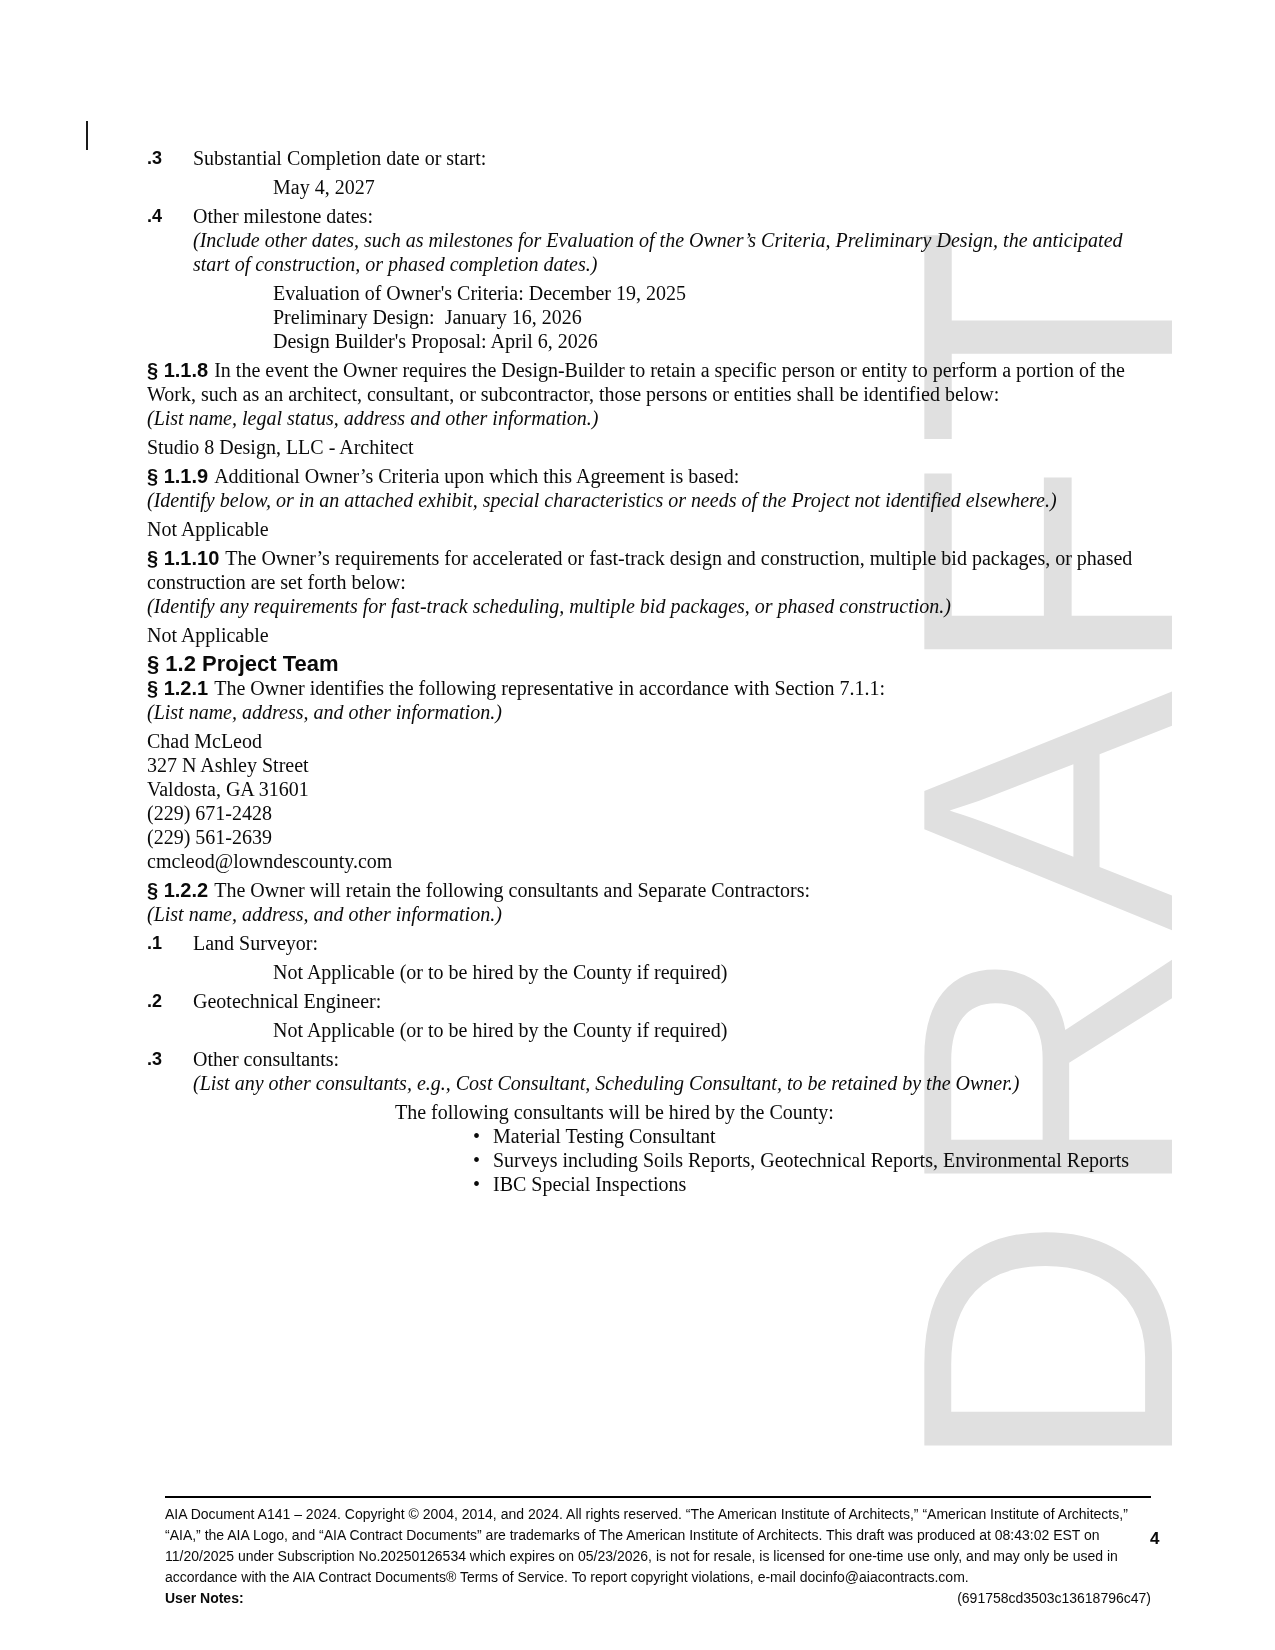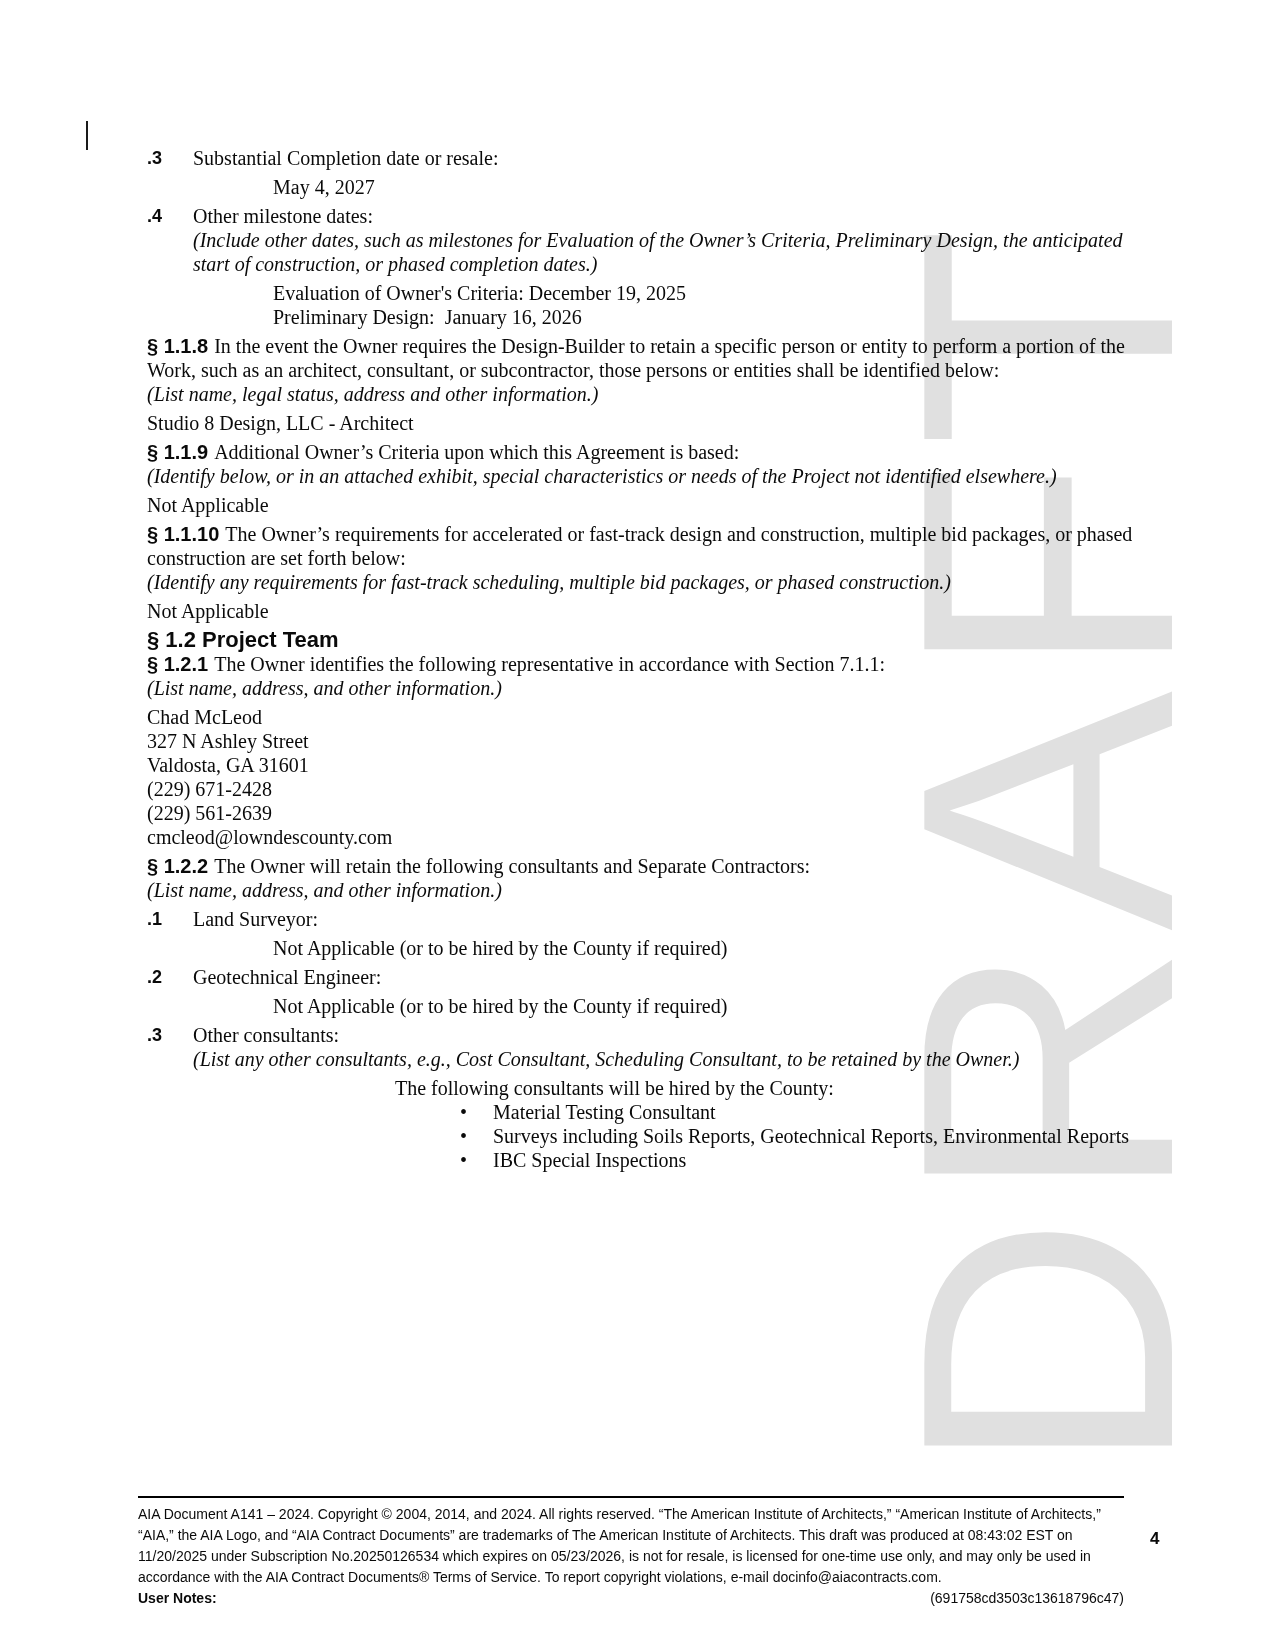--- a/index.html
+++ b/index.html
@@ -37,25 +37,25 @@
   .cbody { flex:1; }
   .hint { font-style:italic; }
   .sid {
     font-family:"Liberation Sans", sans-serif; font-weight:bold; font-size:20px;
     margin-right:6px;
   }
   .team-heading { font-family:"Liberation Sans", sans-serif; font-weight:bold; font-size:22px; }
   .indent-text { margin-left:126px; }
   .typed { white-space:pre-wrap; }
   .county-note { margin-left:248px; }
-  .bullet-row { display:flex; margin-left:313px; }
+  .bullet-row { display:flex; margin-left:313px;text-align:center; }
   .dot { width:33px; flex:0 0 33px; }
   .dot::before { content:"\2022"; }
   .footer-block {
-    position:absolute; left:138px; top:1496px; width:986px; z-index:1;
+    position:absolute; left:165px; top:1496px; width:986px; z-index:1;
     font-family:"Liberation Sans", sans-serif; font-size:14px; line-height:21px;
   }
   .rule { border-top:2px solid #000; margin-bottom:6px; }
   .footer-bottom { display:flex; justify-content:space-between;align-items:flex-end; }
   .fbold { font-weight:bold; }
   .page-num {
     position:absolute; left:1150px; top:1527px; width:40px; z-index:1;
     font-family:"Liberation Sans", sans-serif; font-size:17px; font-weight:bold;
   }
 </style>
@@ -64,34 +64,35 @@
 
 <div class="page">
 
   <div class="watermark">DRAFT</div>
   <div class="change-bar"></div>
 
   <div class="content">
 
     <div class="clause">
       <span class="cnum">.3</span>
-      <div class="cbody">Substantial Completion date or resale:</div>
+      <div class="cbody">Substantial Completion date or start:</div>
     </div>
     <div class="indent-text gap">May 4, 2027</div>
 
     <div class="clause gap">
       <span class="cnum">.4</span>
       <div class="cbody">
         <div>Other milestone dates:</div>
         <div class="hint">(Include other dates, such as milestones for Evaluation of the Owner’s Criteria, Preliminary Design, the anticipated start of construction, or phased completion dates.)</div>
       </div>
     </div>
     <div class="indent-text gap">
       <div class="typed">Evaluation of Owner's Criteria: December 19, 2025</div>
       <div class="typed">Preliminary Design:  January 16, 2026</div>
+      <div class="typed">Design Builder's Proposal: April 6, 2026</div>
     </div>
 
     <div class="gap">
       <span class="sid">§ 1.1.8</span><span>In the event the Owner requires the Design-Builder to retain a specific person or entity to perform a portion of the Work, such as an architect, consultant, or subcontractor, those persons or entities shall be identified below:</span>
       <div class="hint">(List name, legal status, address and other information.)</div>
     </div>
     <div class="gap">Studio 8 Design, LLC - Architect</div>
 
     <div class="gap">
       <span class="sid">§ 1.1.9</span><span>Additional Owner’s Criteria upon which this Agreement is based:</span>

